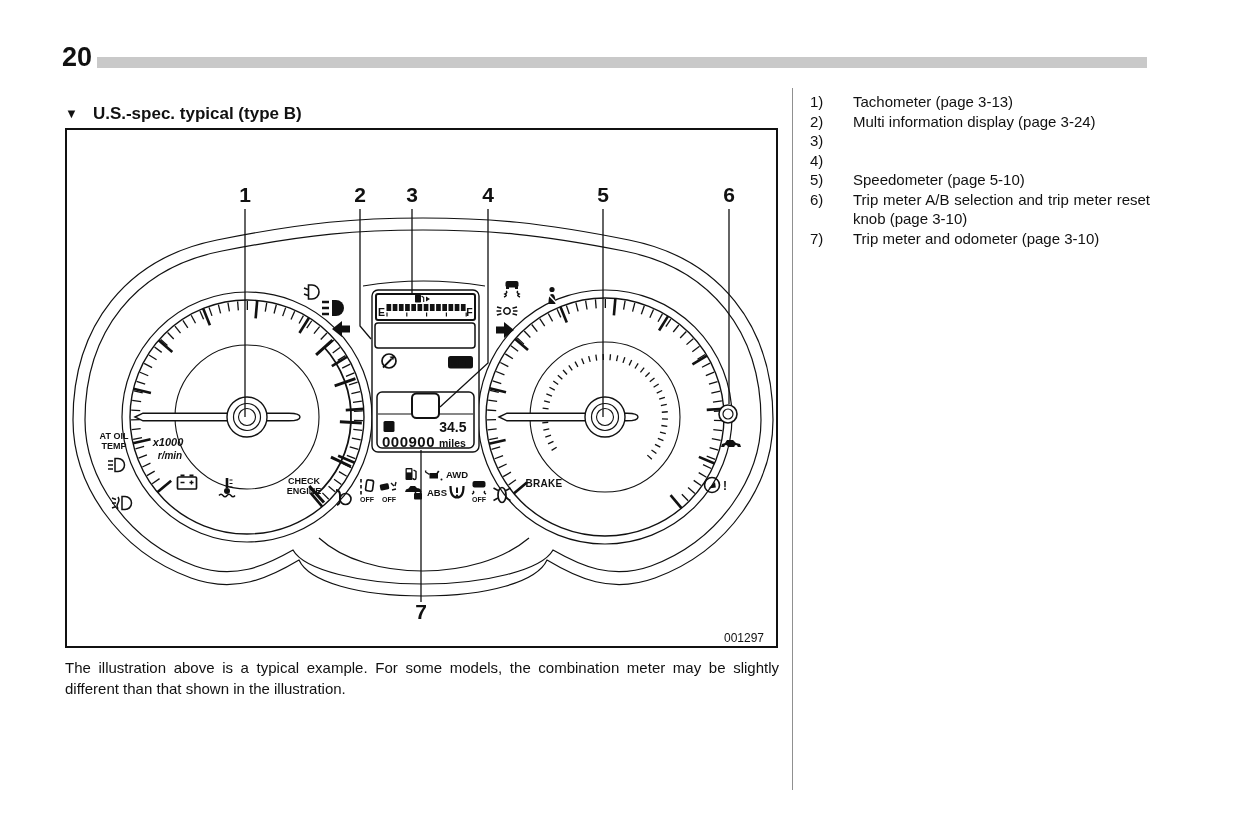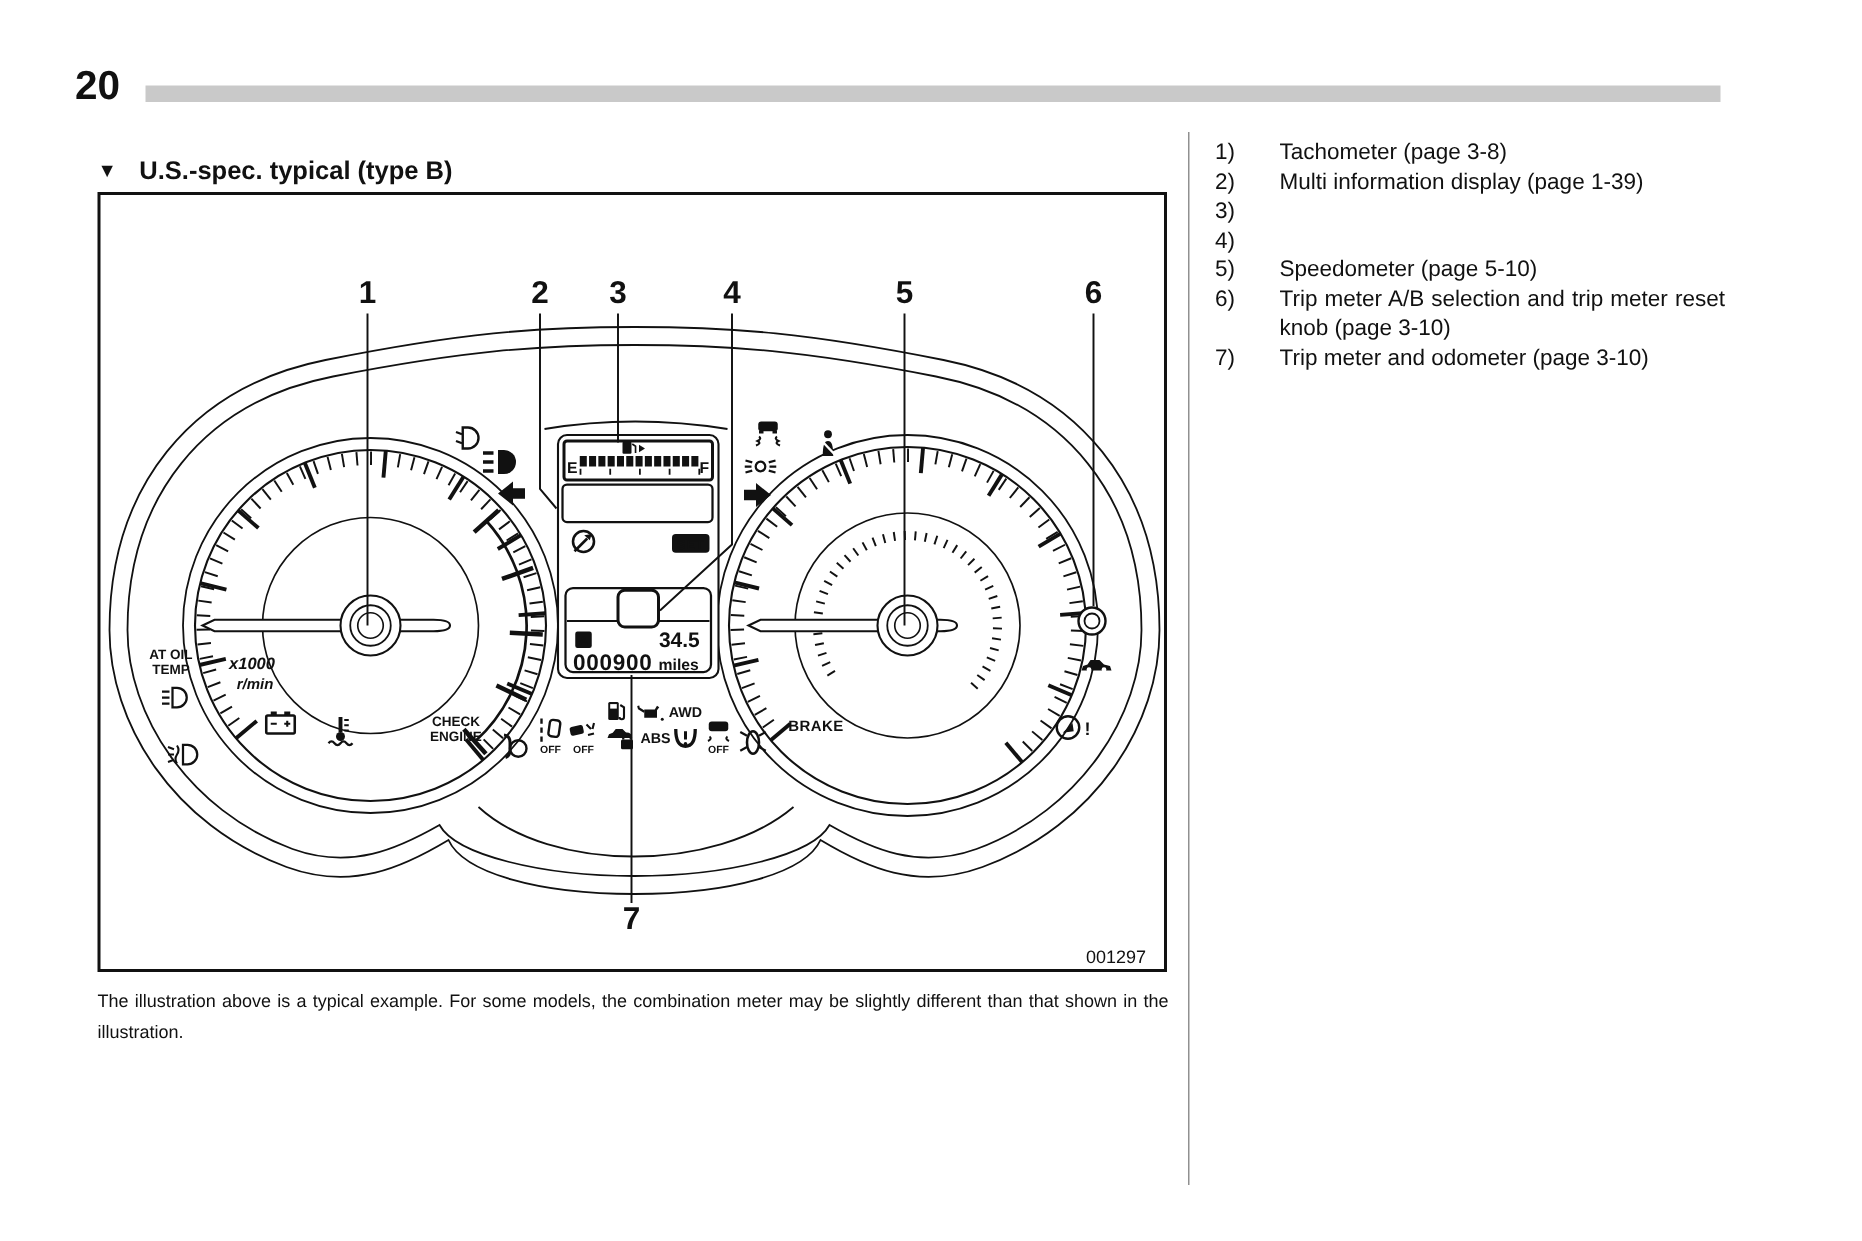--- a/index.html
+++ b/index.html
@@ -1,28 +1,28 @@
 <!DOCTYPE html>
 <html><head>
 <meta charset="utf-8">
 <style>
   html,body{margin:0;padding:0}
   body{width:1241px;height:827px;position:relative;background:#fff;color:#111;
        font-family:"Liberation Sans",sans-serif;overflow:hidden}
-  .page-num{position:absolute;left:50px;top:42px;font-size:27px;font-weight:bold}
+  .page-num{position:absolute;left:62px;top:42px;font-size:27px;font-weight:bold}
   .header-bar{position:absolute;left:97px;top:57px;width:1050px;height:11px;background:#c9c9c9}
   .section-heading{position:absolute;left:65px;top:104px;font-size:17px;font-weight:bold;
        display:flex;align-items:flex-start;gap:15px;white-space:nowrap}
   .tri{font-size:13px;padding-top:2px}
   .figure-box{position:absolute;left:65px;top:128px;width:713px;height:520px;
        border:2px solid #111;box-sizing:border-box;background:#fff}
   .figure-box svg{position:absolute;left:0;top:0;width:709px;height:516px}
   .figure-code{position:absolute;right:12px;bottom:1px;font-size:12px}
   .caption{position:absolute;left:65px;top:657px;width:714px;margin:0;
-       font-size:12px;line-height:21px;text-align:justify}
+       font-size:15px;line-height:21px;text-align:justify}
   .divider{position:absolute;left:792px;top:88px;width:1px;height:702px;background:#909090}
   .legend{position:absolute;left:810px;top:92px;width:340px}
   .legend-row{display:flex;font-size:15px;line-height:19.5px}
   .ln{width:43px;flex:none}
   .lt{flex:1;text-align:justify}
   svg text{font-family:"Liberation Sans",sans-serif;fill:#111}
 </style>
 </head>
 <body>
 
@@ -470,25 +470,25 @@
   <div class="figure-code">001297</div>
 </div>
 
 <p class="caption">The illustration above is a typical example. For some models, the combination meter may be slightly different than that shown in the illustration.</p>
 
 <div class="divider"></div>
 
 <div class="legend">
   <div class="legend-row">
       <span class="ln">1)</span>
-      <span class="lt">Tachometer (page 3-8)</span>
+      <span class="lt">Tachometer (page 3-13)</span>
     </div>
   <div class="legend-row">
       <span class="ln">2)</span>
-      <span class="lt">Multi information display (page 1-39)</span>
+      <span class="lt">Multi information display (page 3-24)</span>
     </div>
   <div class="legend-row">
       <span class="ln">3)</span>
     </div>
   <div class="legend-row">
       <span class="ln">4)</span>
     </div>
   <div class="legend-row">
       <span class="ln">5)</span>
       <span class="lt">Speedometer (page 5-10)</span>

